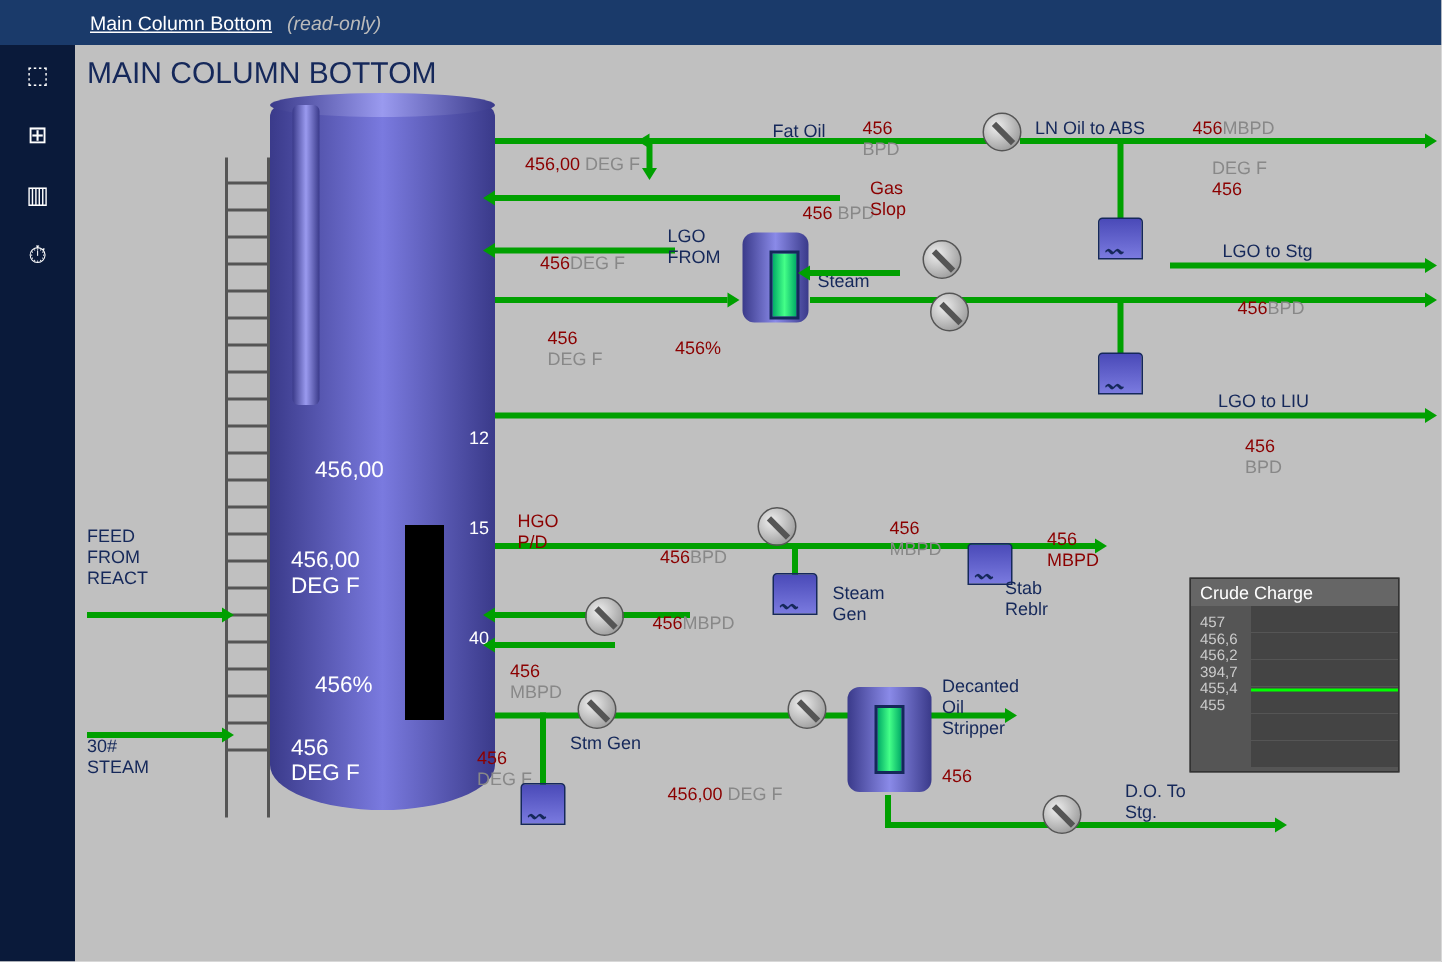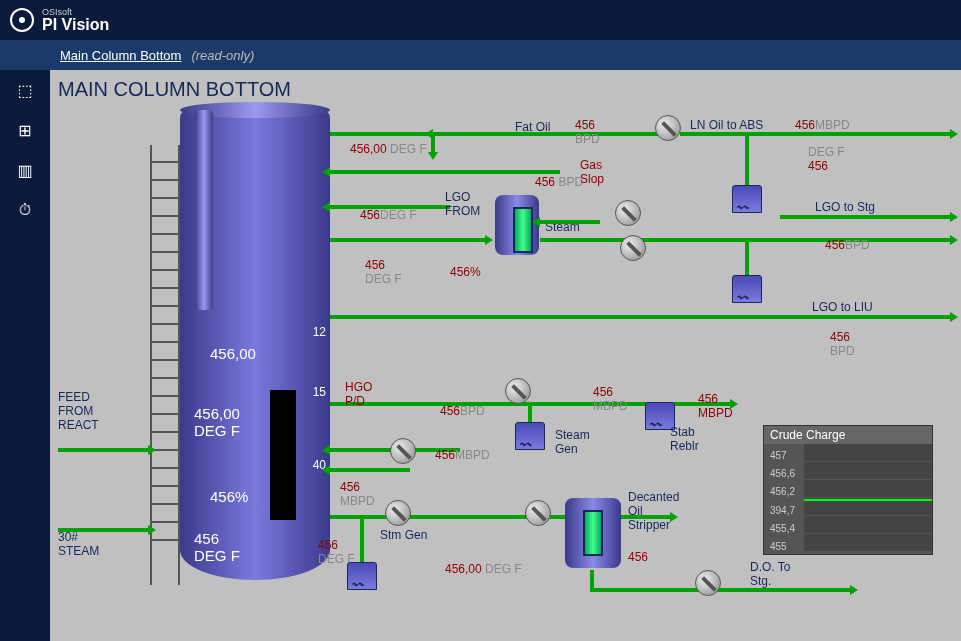--- a/index.html
+++ b/index.html
@@ -34,37 +34,30 @@
   .col-tag { position:absolute; color:#fff; font-size:12px; right:4px; }
   .txt { position:absolute; font-size:12px; color:#15285a; }
   .val { position:absolute; font-size:12px; color:#8b0000; }
   .unit { color:#888; }
   .pump { position:absolute; width:26px; height:26px; background: radial-gradient(circle at 35% 35%, #eee, #888); border-radius:50%; border:1px solid #555; }
   .pump::after { content:""; position:absolute; top:11px; left:4px; width:18px; height:4px; background:#555; transform:rotate(45deg); }
   .tank-sm { position:absolute; width:30px; height:28px; background: linear-gradient(to bottom,#4a4ab8,#7a7adf); border:1px solid #15285a; border-radius:3px 3px 0 0; }
   .tank-sm::after{content:"〰";position:absolute;bottom:-2px;left:4px;font-size:12px;color:#15285a;}
   .vessel { position:absolute; width:56px; height:70px; background: linear-gradient(to right,#3a3a8a,#8a8ae8,#3a3a8a); border-radius:8px; }
   .vessel .window { position:absolute; top:12px; left:18px; width:20px; height:46px; background: linear-gradient(to right,#0a6,#4f8,#0a6); border:2px solid #15285a; }
-  .trend { position:absolute; right:28px; top:355px; width:170px; height:130px; background:#555; border:1px solid #333; }
+  .trend { position:absolute; right:28px; top:355px; width:140px; height:130px; background:#555; border:1px solid #333; }
   .trend-head { background:#666; color:#fff; font-size:12px; padding:2px 6px; }
   .trend-body { position:relative; height:108px; background: repeating-linear-gradient(to bottom, #444, #444 17px, #555 17px, #555 18px), repeating-linear-gradient(to right, #444, #444 25px, #555 25px, #555 26px); margin-left:40px; }
   .trend-line { position:absolute; top:55px; left:0; right:0; height:2px; background:#0f0; }
-  .trend-yaxis { position:absolute; left:0; top:22px; bottom:0; width:40px; color:#ccc; font-size:10px; display:flex; flex-direction:column; justify-content:space-between; padding:2px 4px 2px 6px; }
+  .trend-yaxis { position:absolute; left:0; top:22px; bottom:0; width:40px; color:#ccc; font-size:10px; display:flex; flex-direction:column; padding:2px 4px 2px 6px; }
 </style>
 </head>
 <body>
 
 <div class="app">
-  <div class="topbar">
-    <div class="logo-ring"></div>
-    <div class="brand-text">
-      <small>OSIsoft</small>
-      <div class="big">PI Vision</div>
-    </div>
-  </div>
   <div class="subbar">
     <span class="title">Main Column Bottom</span>
     <span class="suffix">(read-only)</span>
   </div>
   <div class="body">
     <div class="leftnav">
       <div class="nav-icon">⬚</div>
       <div class="nav-icon">⊞</div>
       <div class="nav-icon">▥</div>
       <div class="nav-icon">⏱</div>

